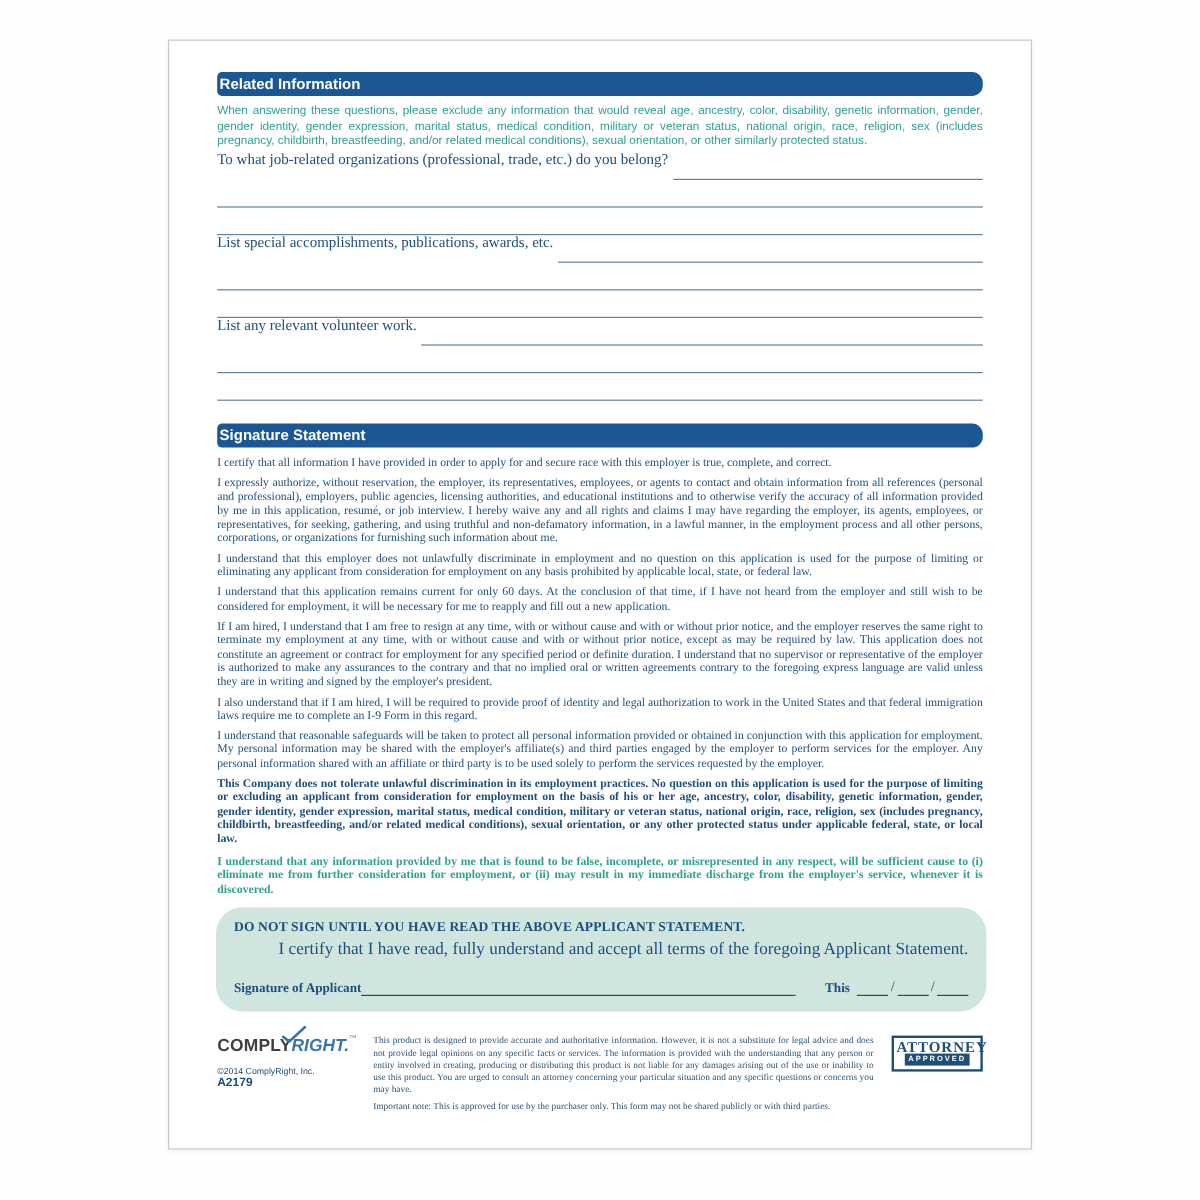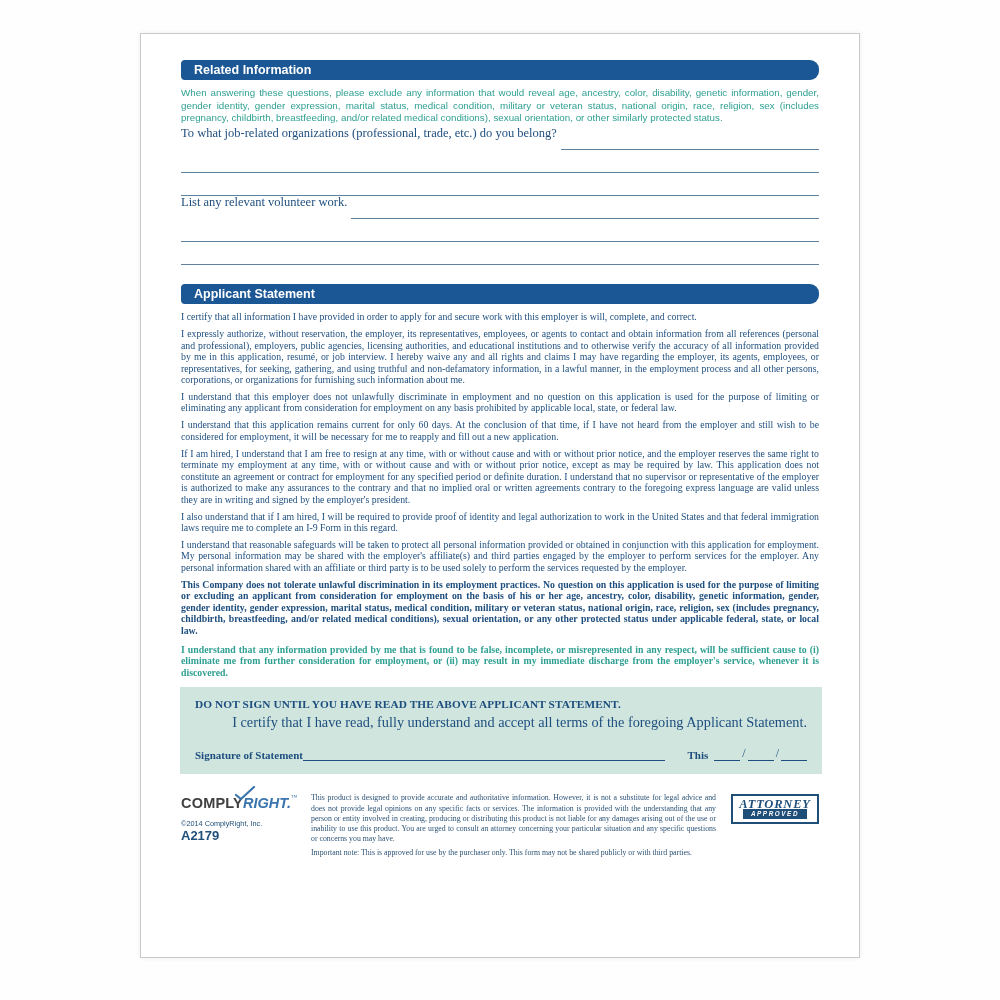--- a/index.html
+++ b/index.html
@@ -6,21 +6,21 @@
   html,body { width:1000px; height:1000px; background:#ffffff; font-family:"Liberation Serif", serif; }
   .canvas { position:relative; width:1000px; height:1000px; background:#fefefe; overflow:hidden; }
   .sheet {
     position:absolute; left:140px; top:33px; width:720px; height:925px;
     background:#ffffff; border:1px solid #c9c9c9; box-shadow:0 0 5px rgba(0,0,0,0.07);
   }
   .content { padding:26px 40px 0 40px; }
 
   .section-bar {
     height:20px; background:#1b5794; border-radius:4px 9px 9px 4px;
-    display:flex; align-items:center; padding-left:13px; margin-bottom:7px;
+    display:flex; align-items:center; padding-left:2px; margin-bottom:7px;
   }
   .section-bar span {
     color:#ffffff; font-family:"Liberation Sans", sans-serif; font-weight:bold; font-size:12.5px;
   }
 
   .intro {
     font-family:"Liberation Sans", sans-serif; font-size:9.8px; line-height:1.3;
     color:#2fa092; text-align:justify; margin-bottom:2px;
   }
 
@@ -31,47 +31,47 @@
   .rule { height:23px; border-bottom:1.3px solid #5f82a0; }
 
   .stmt {
     font-size:9.8px; line-height:1.17; color:#1e4e7e; text-align:justify; margin-bottom:5.5px;
   }
   .stmt.bold { font-weight:bold; }
   .stmt.teal { font-weight:bold; color:#2fa092; margin-top:8px; }
   .stmt:first-of-type { margin-top:2px; }
 
   .sig-box {
-    margin-top:9px; background:#cfe5de; padding:11px 15px 13px 15px; width:642px; margin-left:-1px;
+    margin-top:9px; background:#cfe5de; padding:11px 15px 13px 15px; width:642px; margin-left:-1px;border-radius:22px;
   }
   .sig-warning { font-size:11.3px; font-weight:bold; color:#1e4e7e; letter-spacing:0.1px; }
   .sig-certify { font-size:14.3px; color:#1e4e7e; margin-top:4px;text-align:right; }
   .sig-row { display:flex; align-items:flex-end; margin-top:15px; font-size:11px; color:#1e4e7e; }
   .sig-label { font-weight:bold; white-space:nowrap; }
   .sig-line { width:362px; border-bottom:1px solid #1e4e7e; height:12px; }
   .sig-gap { flex:1; }
   .date-label { font-weight:bold; margin-right:6px; }
   .date-seg { display:inline-block; width:26px; border-bottom:1px solid #1e4e7e; height:12px; }
   .date-sep { margin:0 2px; font-size:12px; }
 
   .footer { display:flex; margin-top:17px; gap:15px; align-items:flex-start; }
   .logo-col { width:115px; flex-shrink:0; padding-top:3px; }
   .logo-line { white-space:nowrap; position:relative; }
   .logo-comply { font-family:Liberation Sans, sans-serif; font-weight:bold; font-size:14.5px; color:#404040; letter-spacing:0.2px; }
   .logo-right { font-family:"Liberation Sans", sans-serif; font-style:italic; font-weight:bold; font-size:14.5px; color:#3a74ad; }
   .logo-tm { font-size:6px; color:#3a74ad; vertical-align:top; }
   .logo-check-svg { position:absolute; left:53px; top:-8px; }
   .logo-copy { font-family:"Liberation Sans", sans-serif; font-size:7.3px; color:#1f4e79; margin-top:7px; }
-  .logo-sku { font-family:"Liberation Sans", sans-serif; font-size:13px; font-weight:bold; color:#1f4e79; }
+  .logo-sku { font-family:"Liberation Sans", sans-serif; font-size:10px; font-weight:bold; color:#1f4e79; }
 
   .legal-col { flex:1; padding-top:2px; }
   .legal-text { font-size:7.8px; line-height:1.3; color:#2b5275; text-align:justify; }
   .legal-note { font-size:7.8px; line-height:1.3; color:#2b5275; margin-top:4px; }
 
-  .badge-col { width:88px; flex-shrink:0; padding-top:3px;font-style:italic; }
+  .badge-col { width:76px; flex-shrink:0; padding-top:3px; }
   .badge { border:2px solid #1f4e79; background:#ffffff; padding:2px 2px 3px 2px; }
   .badge-attorney { font-family:"Liberation Serif", serif; font-weight:bold; font-size:12.5px; letter-spacing:0.8px; color:#1f4e79; text-align:center; line-height:1; }
   .badge-approved { background:#1f4e79; color:#ffffff; font-family:"Liberation Sans", sans-serif; font-weight:bold; font-size:6.3px; letter-spacing:1.6px; text-align:center; padding:1.5px 0 2px 0; width:80%; margin:-2px auto 0 auto; }
 </style>
 </head>
 <body>
 
 <div class="canvas">
   <div class="sheet">
     <div class="content">
@@ -84,51 +84,59 @@
       <div class="q-section">
         <div>
           <div class="row">
             <span class="q-label">To what job-related organizations (professional, trade, etc.) do you belong?</span>
             <span class="fill-line"></span>
           </div>
           <div class="rule"></div>
           <div class="rule"></div>
         </div>
 
+        <div>
+          <div class="row">
+            <span class="q-label">List special accomplishments, publications, awards, etc.</span>
+            <span class="fill-line"></span>
+          </div>
+          <div class="rule"></div>
+          <div class="rule"></div>
+        </div>
 
         <div>
           <div class="row">
             <span class="q-label">List any relevant volunteer work.</span>
             <span class="fill-line"></span>
           </div>
           <div class="rule"></div>
           <div class="rule"></div>
         </div>
 
       </div>
 
       <div class="section-bar">
-        <span>Applicant Statement</span>
+        <span>Signature Statement</span>
       </div>
 
-      <p class="stmt">I certify that all information I have provided in order to apply for and secure work with this employer is will, complete, and correct.</p>
+      <p class="stmt">I certify that all information I have provided in order to apply for and secure race with this employer is true, complete, and correct.</p>
       <p class="stmt">I expressly authorize, without reservation, the employer, its representatives, employees, or agents to contact and obtain information from all references (personal and professional), employers, public agencies, licensing authorities, and educational institutions and to otherwise verify the accuracy of all information provided by me in this application, resumé, or job interview. I hereby waive any and all rights and claims I may have regarding the employer, its agents, employees, or representatives, for seeking, gathering, and using truthful and non-defamatory information, in a lawful manner, in the employment process and all other persons, corporations, or organizations for furnishing such information about me.</p>
       <p class="stmt">I understand that this employer does not unlawfully discriminate in employment and no question on this application is used for the purpose of limiting or eliminating any applicant from consideration for employment on any basis prohibited by applicable local, state, or federal law.</p>
       <p class="stmt">I understand that this application remains current for only 60 days. At the conclusion of that time, if I have not heard from the employer and still wish to be considered for employment, it will be necessary for me to reapply and fill out a new application.</p>
       <p class="stmt">If I am hired, I understand that I am free to resign at any time, with or without cause and with or without prior notice, and the employer reserves the same right to terminate my employment at any time, with or without cause and with or without prior notice, except as may be required by law. This application does not constitute an agreement or contract for employment for any specified period or definite duration. I understand that no supervisor or representative of the employer is authorized to make any assurances to the contrary and that no implied oral or written agreements contrary to the foregoing express language are valid unless they are in writing and signed by the employer's president.</p>
       <p class="stmt">I also understand that if I am hired, I will be required to provide proof of identity and legal authorization to work in the United States and that federal immigration laws require me to complete an I-9 Form in this regard.</p>
       <p class="stmt">I understand that reasonable safeguards will be taken to protect all personal information provided or obtained in conjunction with this application for employment. My personal information may be shared with the employer's affiliate(s) and third parties engaged by the employer to perform services for the employer. Any personal information shared with an affiliate or third party is to be used solely to perform the services requested by the employer.</p>
       <p class="stmt bold">This Company does not tolerate unlawful discrimination in its employment practices. No question on this application is used for the purpose of limiting or excluding an applicant from consideration for employment on the basis of his or her age, ancestry, color, disability, genetic information, gender, gender identity, gender expression, marital status, medical condition, military or veteran status, national origin, race, religion, sex (includes pregnancy, childbirth, breastfeeding, and/or related medical conditions), sexual orientation, or any other protected status under applicable federal, state, or local law.</p>
       <p class="stmt teal">I understand that any information provided by me that is found to be false, incomplete, or misrepresented in any respect, will be sufficient cause to (i) eliminate me from further consideration for employment, or (ii) may result in my immediate discharge from the employer's service, whenever it is discovered.</p>
 
       <div class="sig-box">
         <div class="sig-warning">DO NOT SIGN UNTIL YOU HAVE READ THE ABOVE APPLICANT STATEMENT.</div>
         <div class="sig-certify">I certify that I have read, fully understand and accept all terms of the foregoing Applicant Statement.</div>
         <div class="sig-row">
-          <span class="sig-label">Signature of Statement</span>
+          <span class="sig-label">Signature of Applicant</span>
           <span class="sig-line"></span>
           <span class="sig-gap"></span>
           <span class="date-label">This</span>
           <span class="date-seg"></span>
           <span class="date-sep">/</span>
           <span class="date-seg"></span>
           <span class="date-sep">/</span>
           <span class="date-seg"></span>
         </div>
       </div>

